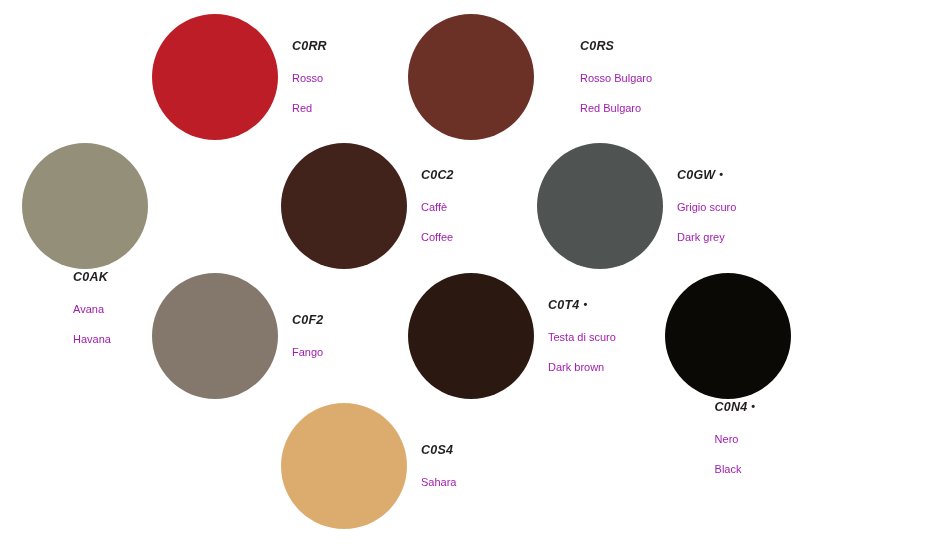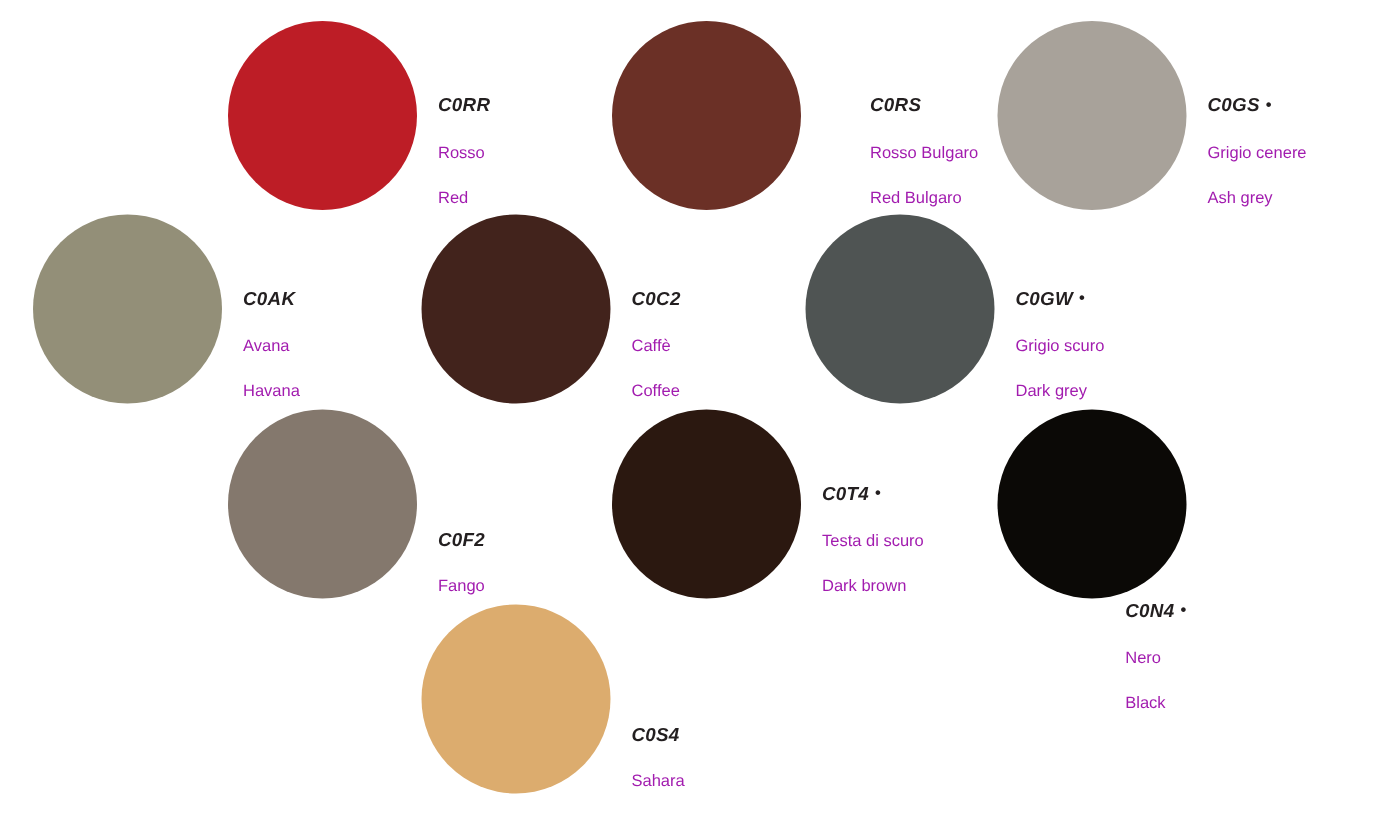--- a/index.html
+++ b/index.html
@@ -17,21 +17,21 @@
   }
 
   #palette {
     position: absolute;
     inset: 0;
   }
 
   .swatch-entry {
     position: absolute;
     display: flex;
-    align-items: flex-end;
+    align-items: center;
   }
 
   .swatch-disc {
     border-radius: 50%;
     flex: 0 0 auto;
   }
 
   .swatch-text {
     margin-left: 14px;
     line-height: 1.32;
@@ -77,29 +77,21 @@
       </div>
     </div>
     <div class="swatch-entry" style="left: 408px; top: 14px; height: 126px; gap: 32px;">
       <div class="swatch-disc" style="width: 126px; height: 126px; background: rgb(107, 48, 38);"></div>
       <div class="swatch-text">
         <span class="swatch-code">C0RS</span>
         <span class="swatch-name-it">Rosso Bulgaro</span>
         <span class="swatch-name-en">Red Bulgaro</span>
       </div>
     </div>
-    <div class="swatch-entry" style="left: 665px; top: 14px; height: 126px;">
-      <div class="swatch-disc" style="width: 126px; height: 126px; background: rgb(168, 162, 154);"></div>
-      <div class="swatch-text">
-        <span class="swatch-code">C0GS<span class="star">•</span></span>
-        <span class="swatch-name-it">Grigio cenere</span>
-        <span class="swatch-name-en">Ash grey</span>
-      </div>
-    </div>
-    <div class="swatch-entry" style="left: 22px; top: 143px; height: 126px;">
+    <div class="swatch-entry" style="left: 22px; top: 143px; height: 126px; flex-direction: column;">
       <div class="swatch-disc" style="width: 126px; height: 126px; background: rgb(147, 143, 120);"></div>
       <div class="swatch-text">
         <span class="swatch-code">C0AK</span>
         <span class="swatch-name-it">Avana</span>
         <span class="swatch-name-en">Havana</span>
       </div>
     </div>
     <div class="swatch-entry" style="left: 281px; top: 143px; height: 126px;">
       <div class="swatch-disc" style="width: 126px; height: 126px; background: rgb(66, 35, 28);"></div>
       <div class="swatch-text">

